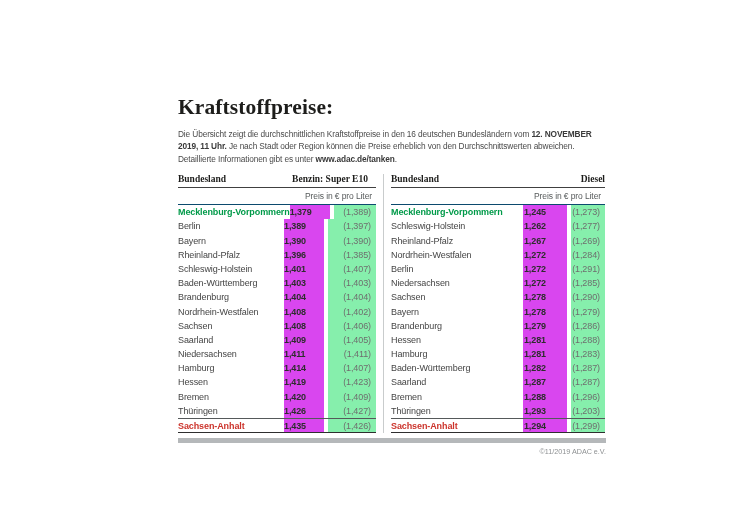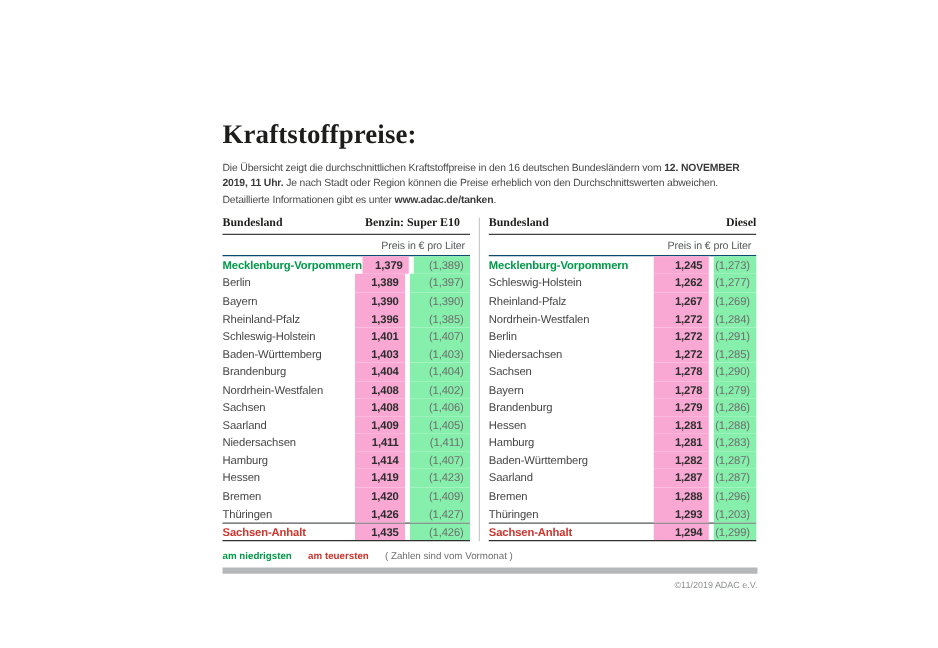--- a/index.html
+++ b/index.html
@@ -24,22 +24,22 @@
   .thead .nh { flex: 1; }
   .tbl.left  .thead .fh { width: 92px;  text-align: center; white-space: nowrap; }
   .tbl.right .thead .fh { width: 100px; text-align: right; white-space: nowrap; }
 
   .subhead { height: 17px; line-height: 17px; border-bottom: 1px solid #0c4a6e;
              font-size: 8.5px; color: #565a5b; text-align: right; padding-right: 4px; letter-spacing: -0.1px; }
 
   .trows { border-bottom: 1.5px solid #2e2e2e; }
   .trow { display: flex; height: 14.2px; align-items: stretch; font-size: 9px; letter-spacing: -0.1px; }
   .trow .state { flex: 1; color: #454545; white-space: nowrap; line-height: 14.2px; }
-  .trow .price { background: #f9a8d4; font-weight: bold; color: #2d2d2d; text-align: right;
-                 line-height: 14.2px; padding-right: 5px; }
+  .trow .price { background: #d946ef; font-weight: bold; color: #2d2d2d; text-align: right;
+                 line-height: 14.2px; padding-right: 21px; }
   .trow .prev  { background: #86efac; color: #6e6e6e; text-align: right;
                  line-height: 14.2px; padding-right: 5px; margin-left: 4px; }
   .tbl.left  .trow .price { width: 40px; }
   .tbl.left  .trow .prev  { width: 48px; }
   .tbl.right .trow .price { width: 44px; }
   .tbl.right .trow .prev  { width: 34px; }
   .trow.lowest  .state { color: #009a49; font-weight: bold; }
   .trow.highest { border-top: 1px solid #55595a; }
   .trow.highest .state { color: #cc342c; font-weight: bold; }
 
@@ -241,23 +241,18 @@
           <div class="trow highest">
             <span class="state">Sachsen-Anhalt</span>
             <span class="price">1,294</span>
             <span class="prev">(1,299)</span>
           </div>
         </div>
     </div>
 
   </div>
 
-  <div class="legend">
-    <span class="low">am niedrigsten</span>
-    <span class="high">am teuersten</span>
-    <span class="note">( Zahlen sind vom Vormonat )</span>
-  </div>
 
   <div class="bar"></div>
 
   <div class="copyright">©11/2019 ADAC e.V.</div>
 
 </div>
 
 </body></html>

